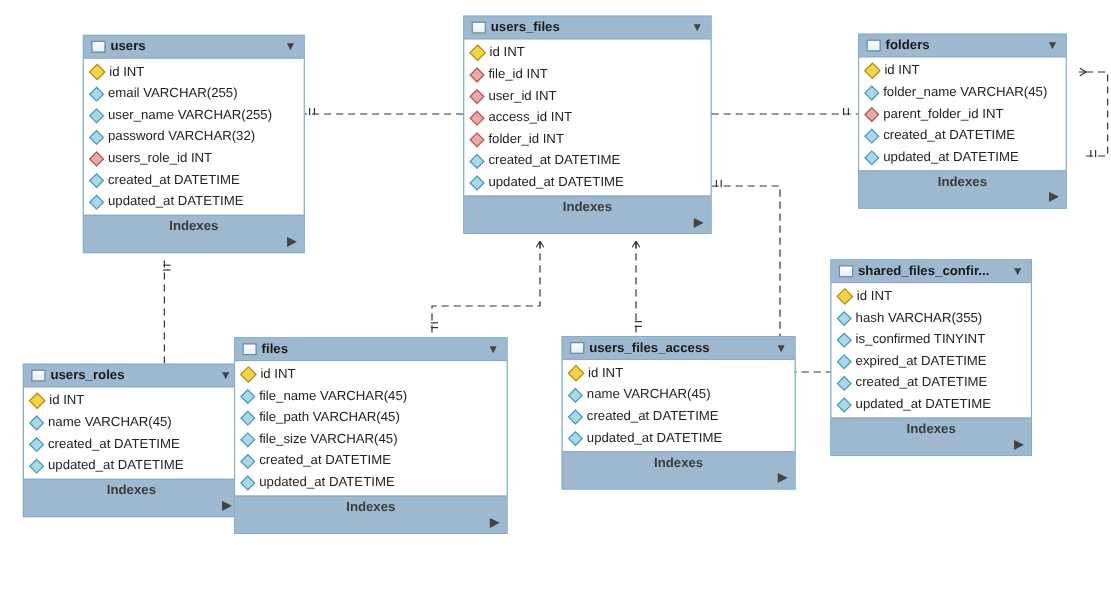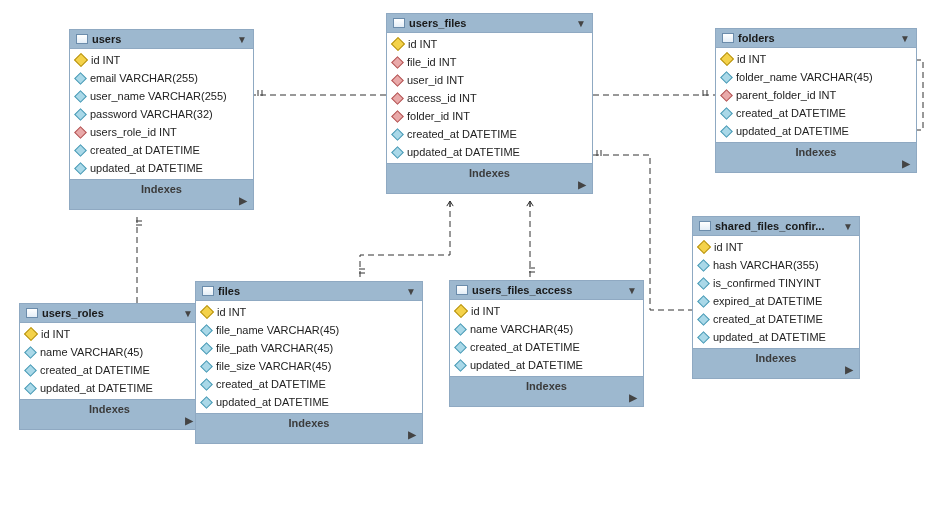--- a/index.html
+++ b/index.html
@@ -274,21 +274,21 @@
           <span class="icon icon-attr"></span>
           <span class="col-name">updated_at DATETIME</span>
         </div>
   </div>
   <div class="indexes-footer">
     <span>Indexes</span>
     <span class="exp">▶</span>
   </div>
 </div>
 
-<div class="table-box" style="left:449px;top:280px;width:195px">
+<div class="table-box" style="left:468px;top:280px;width:195px">
   <div class="table-header">
     <span class="icon-entity"></span>
     <span>users_files_access</span>
     <span class="collapse-arrow">▼</span>
   </div>
   <div class="cols">
     <div class="col">
           <span class="icon icon-pk"></span>
           <span class="col-name">id INT</span>
         </div>
@@ -304,21 +304,21 @@
           <span class="icon icon-attr"></span>
           <span class="col-name">updated_at DATETIME</span>
         </div>
   </div>
   <div class="indexes-footer">
     <span>Indexes</span>
     <span class="exp">▶</span>
   </div>
 </div>
 
-<div class="table-box" style="left:715px;top:28px;width:202px">
+<div class="table-box" style="left:715px;top:28px;width:174px">
   <div class="table-header">
     <span class="icon-entity"></span>
     <span>folders</span>
     <span class="collapse-arrow">▼</span>
   </div>
   <div class="cols">
     <div class="col">
           <span class="icon icon-pk"></span>
           <span class="col-name">id INT</span>
         </div>

